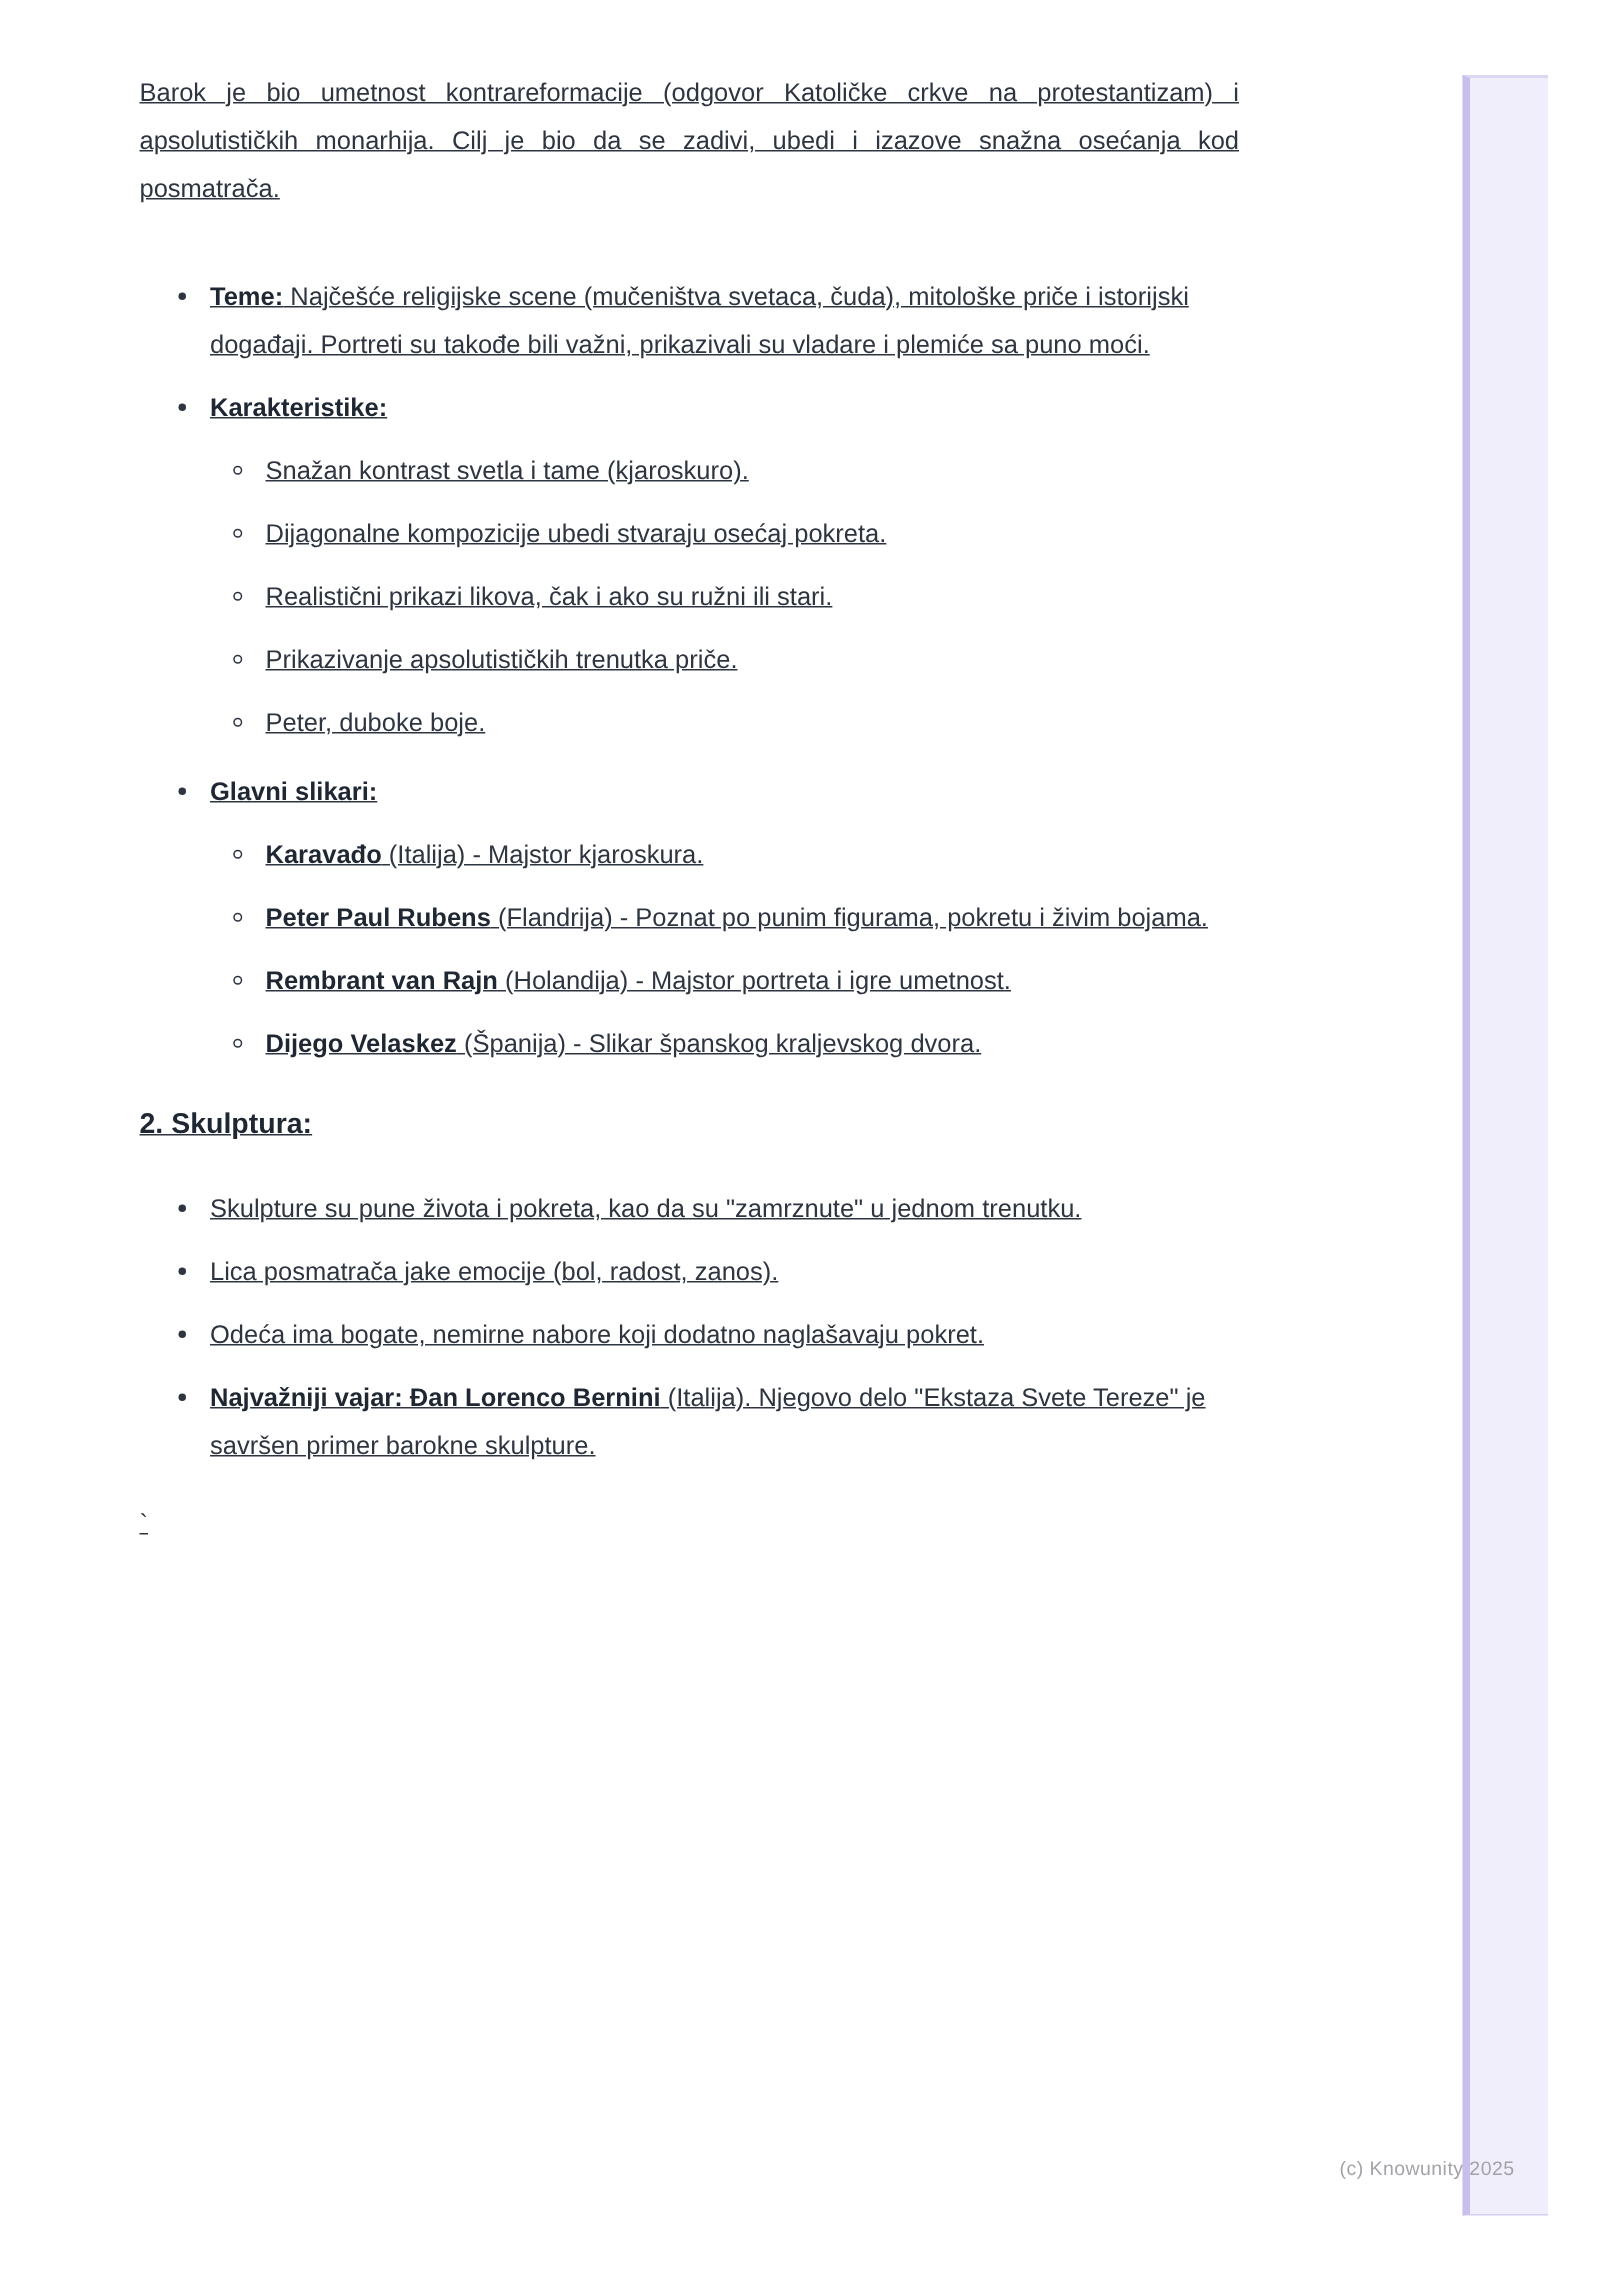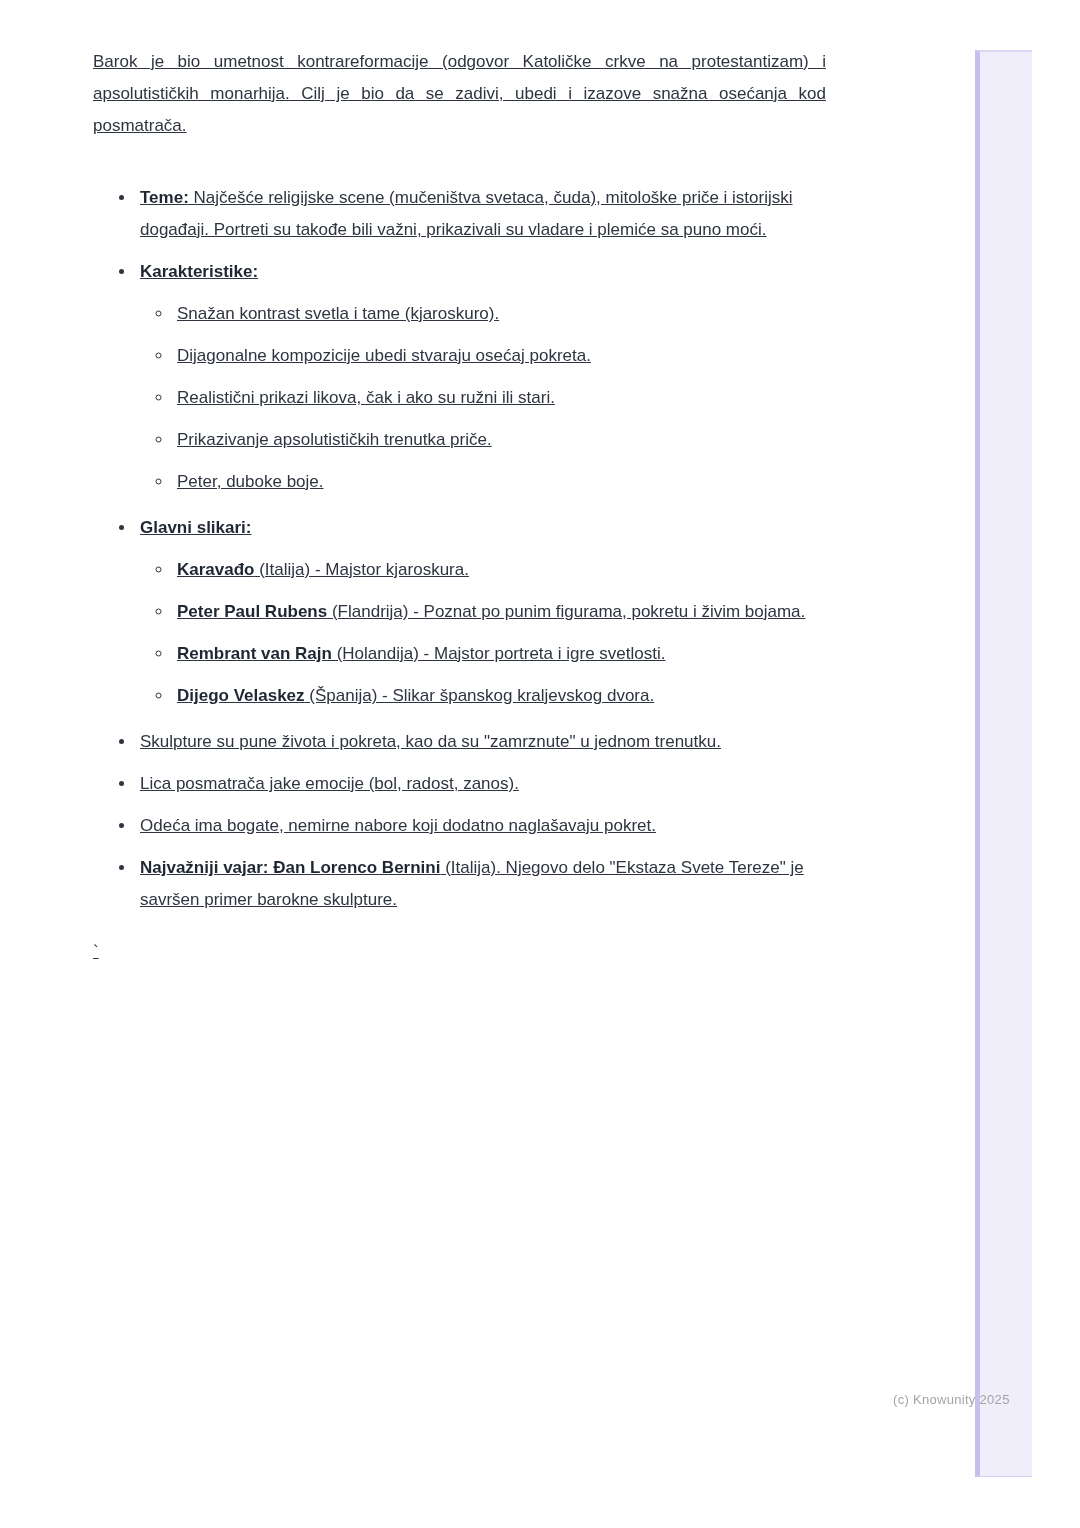--- a/index.html
+++ b/index.html
@@ -66,21 +66,21 @@
     box-sizing: border-box;
     background: #f1eefb;
     border-left: 5px solid #c8bfec;
     border-top: 2px solid #ddd6f3;
     border-bottom: 1px solid #d8d0f0;
     z-index: 1;
   }
   .copyright {
     position: absolute;
     left: 893px;
-    top: 1391px;
+    top: 1437px;
     font-size: 13px;
     line-height: 18px;
     color: #a5a2a8;
     letter-spacing: 0.3px;
     white-space: nowrap;
     z-index: 2;
   }
 </style>
 </head>
 <body>
@@ -107,29 +107,30 @@
     <li>
       <span class="b">Glavni slikari:</span>
       <ul class="sub-list">
         <li>
           <span class="b">Karavađo</span><span> (Italija) - Majstor kjaroskura.</span>
         </li>
         <li>
           <span class="b">Peter Paul Rubens</span><span> (Flandrija) - Poznat po punim figurama, pokretu i živim bojama.</span>
         </li>
         <li>
-          <span class="b">Rembrant van Rajn</span><span> (Holandija) - Majstor portreta i igre svetlosti.</span>
+          <span class="b">Rembrant van Rajn</span><span> (Holandija) - Majstor portreta i igre umetnost.</span>
         </li>
         <li>
           <span class="b">Dijego Velaskez</span><span> (Španija) - Slikar španskog kraljevskog dvora.</span>
         </li>
       </ul>
     </li>
   </ul>
 
+  <h3 class="sec-heading">2. Skulptura:</h3>
 
   <ul class="top-list">
     <li>Skulpture su pune života i pokreta, kao da su "zamrznute" u jednom trenutku.</li>
     <li>Lica posmatrača jake emocije (bol, radost, zanos).</li>
     <li>Odeća ima bogate, nemirne nabore koji dodatno naglašavaju pokret.</li>
     <li>
       <span class="b">Najvažniji vajar: Đan Lorenco Bernini</span><span> (Italija). Njegovo delo "Ekstaza Svete Tereze" je savršen primer barokne skulpture.</span>
     </li>
   </ul>
 

